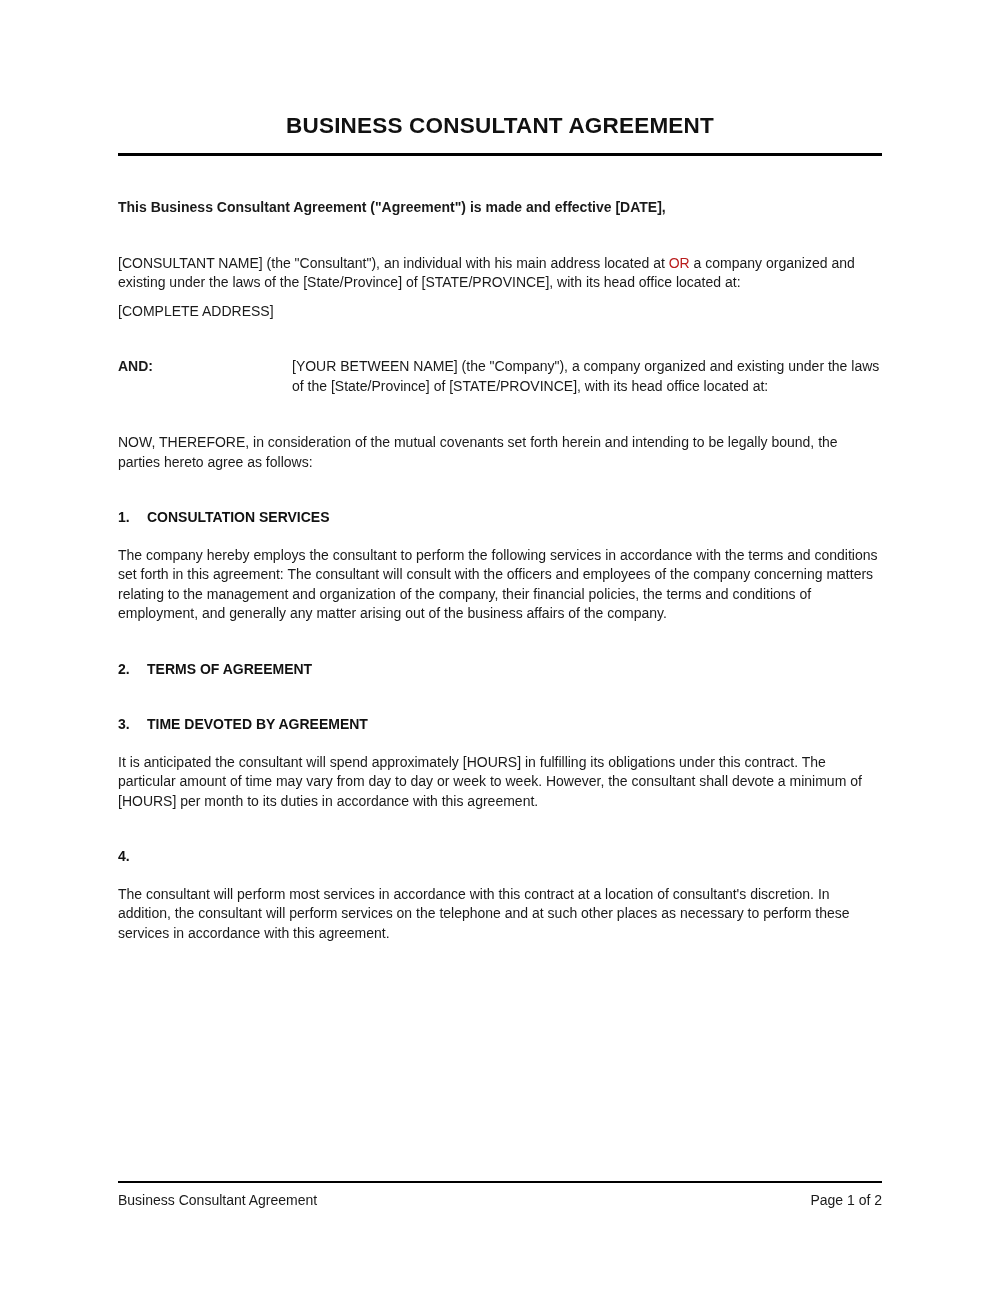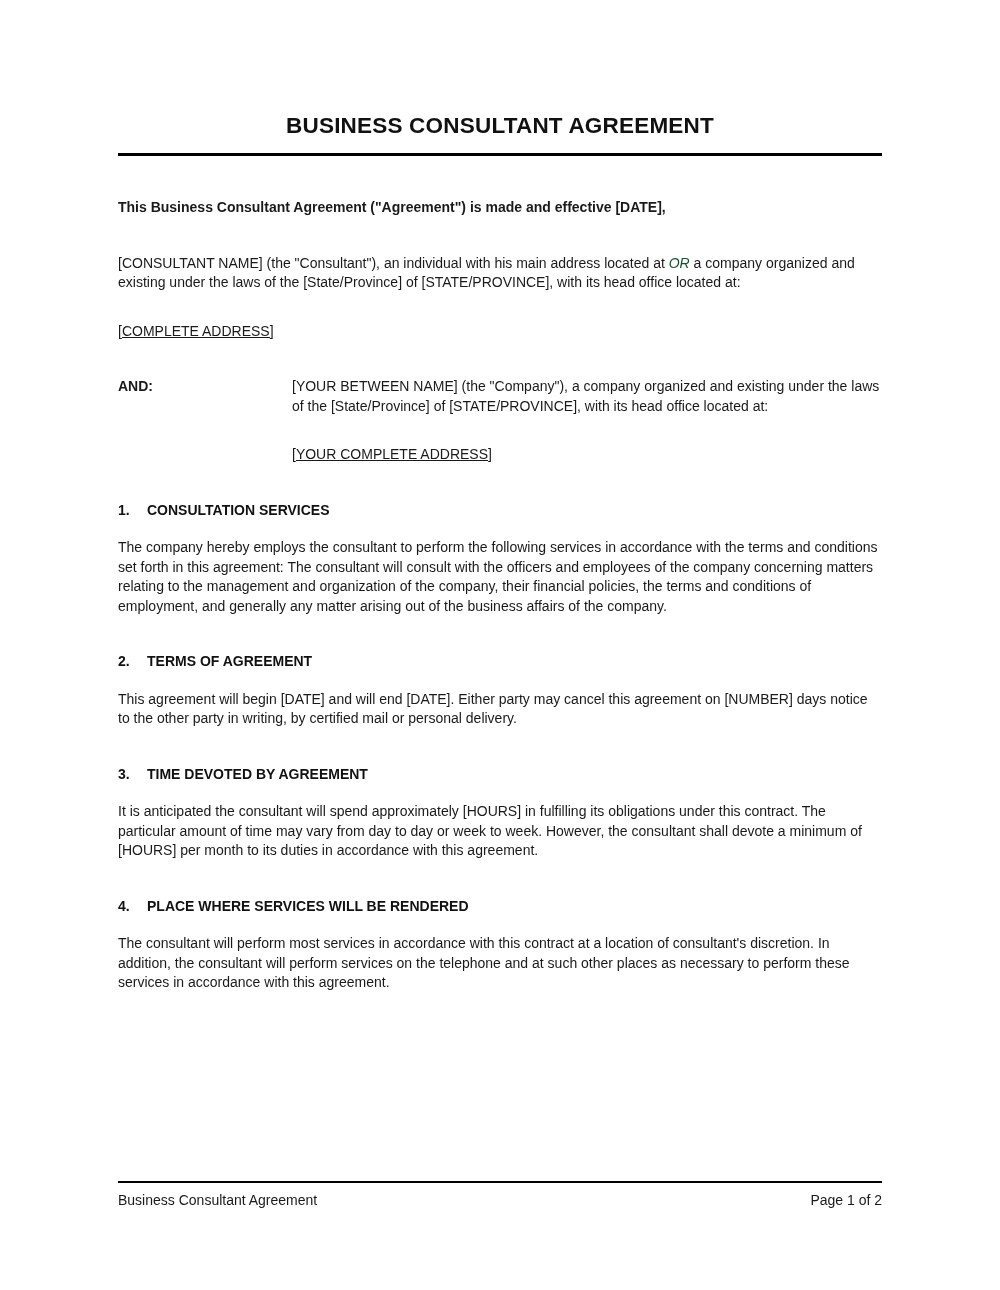--- a/index.html
+++ b/index.html
@@ -40,23 +40,23 @@
   .party-row {
     display: flex;
     margin-top: 36px;
   }
   .party-label {
     width: 174px;
     flex: 0 0 174px;
     font-weight: bold;
   }
   .party-content { flex: 1 1 auto; }
-  .party-address { margin-top: 29px; text-decoration: underline; }
+  .party-address { margin-top: 9px; }
   .bold-inline { font-weight: normal; }
-  .or-muted { color: #14532d; font-style: italic; }
+  .or-muted { color: #b91c1c; }
   .now-therefore { margin-top: 37px; }
   .section { margin-top: 36px; }
   .section-heading {
     display: flex;
     font-weight: bold;
     color: #111111;
   }
   .section-number {
     width: 29px;
     flex: 0 0 29px;
@@ -94,53 +94,51 @@
       <div class="party-content">
         <p><span class="bold-inline">[CONSULTANT NAME]</span><span> (the "Consultant"), an individual with his main address located at </span><span class="or-muted">OR</span><span> a company organized and existing under the laws of the [State/Province] of [STATE/PROVINCE], with its head office located at:</span></p>
         <p class="party-address">[COMPLETE ADDRESS]</p>
       </div>
     </div>
 
     <div class="party-row">
       <div class="party-label">AND:</div>
       <div class="party-content">
         <p><span class="bold-inline">[YOUR BETWEEN NAME]</span><span> (the "Company"), a company organized and existing under the laws of the [State/Province] of [STATE/PROVINCE], with its head office located at:</span></p>
-        <p class="party-address">[YOUR COMPLETE ADDRESS]</p>
       </div>
     </div>
 
+    <p class="now-therefore">NOW, THEREFORE, in consideration of the mutual covenants set forth herein and intending to be legally bound, the parties hereto agree as follows:</p>
 
     <div class="section">
       <div class="section-heading">
         <span class="section-number">1.</span>
         <span>CONSULTATION SERVICES</span>
       </div>
       <p class="section-body">The company hereby employs the consultant to perform the following services in accordance with the terms and conditions set forth in this agreement: The consultant will consult with the officers and employees of the company concerning matters relating to the management and organization of the company, their financial policies, the terms and conditions of employment, and generally any matter arising out of the business affairs of the company.</p>
     </div>
 
     <div class="section">
       <div class="section-heading">
         <span class="section-number">2.</span>
         <span>TERMS OF AGREEMENT</span>
       </div>
-      <p class="section-body">This agreement will begin [DATE] and will end [DATE]. Either party may cancel this agreement on [NUMBER] days notice to the other party in writing, by certified mail or personal delivery.</p>
     </div>
 
     <div class="section">
       <div class="section-heading">
         <span class="section-number">3.</span>
         <span>TIME DEVOTED BY AGREEMENT</span>
       </div>
       <p class="section-body">It is anticipated the consultant will spend approximately [HOURS] in fulfilling its obligations under this contract. The particular amount of time may vary from day to day or week to week. However, the consultant shall devote a minimum of [HOURS] per month to its duties in accordance with this agreement.</p>
     </div>
 
     <div class="section">
       <div class="section-heading">
         <span class="section-number">4.</span>
-        <span>PLACE WHERE SERVICES WILL BE RENDERED</span>
       </div>
       <p class="section-body">The consultant will perform most services in accordance with this contract at a location of consultant's discretion. In addition, the consultant will perform services on the telephone and at such other places as necessary to perform these services in accordance with this agreement.</p>
     </div>
 
   </div>
 
   <div class="footer">
     <hr class="footer-rule">
     <div class="footer-row">
       <span>Business Consultant Agreement</span>

